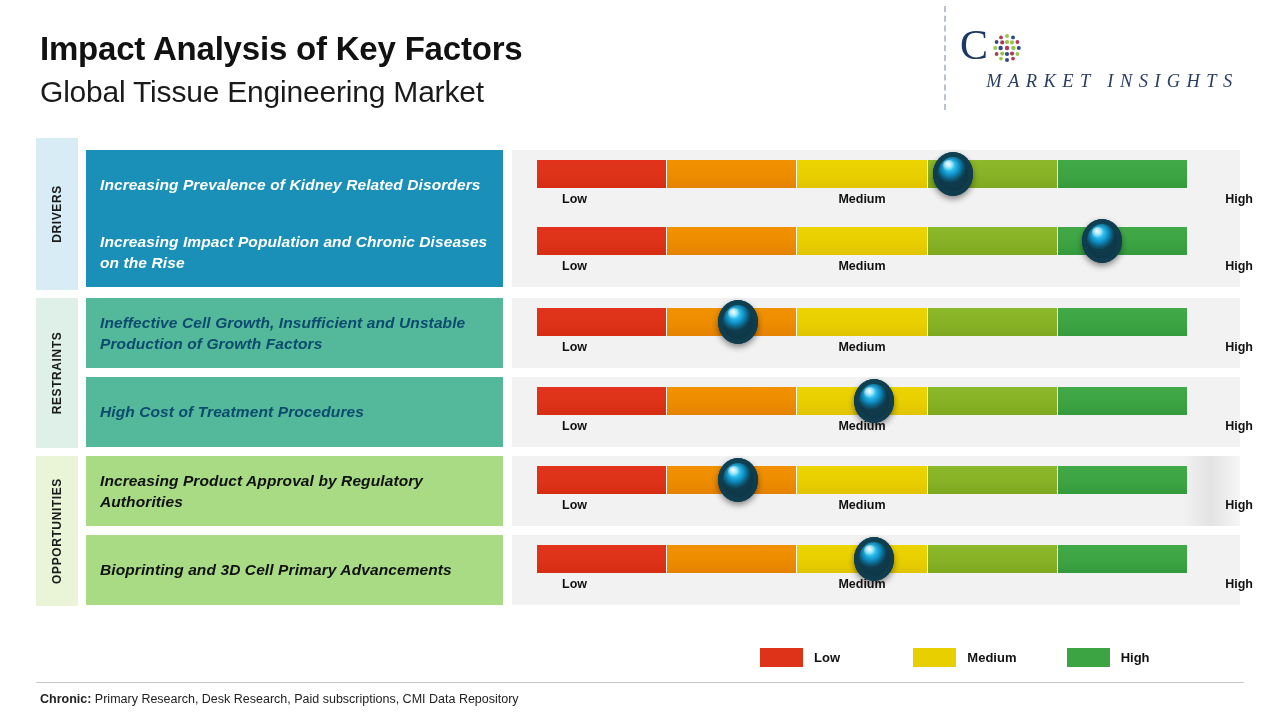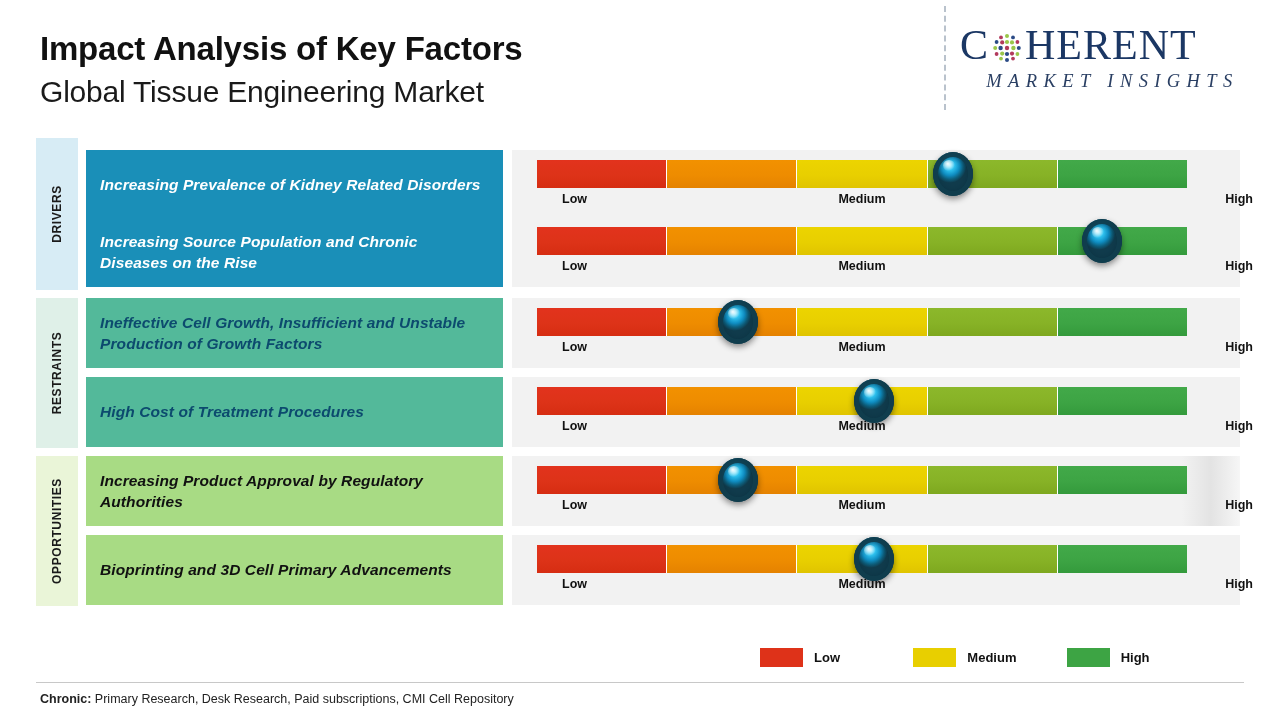--- a/index.html
+++ b/index.html
@@ -165,21 +165,20 @@
             <circle cx="12.2" cy="22.6" r="2.1" fill="#9ac64a"></circle>
             <circle cx="17" cy="23" r="2.1" fill="#2b4b86"></circle>
             <circle cx="22" cy="22.6" r="2.1" fill="#b23a5c"></circle>
             <circle cx="27.4" cy="23" r="1.9" fill="#9ac64a"></circle>
             <circle cx="11" cy="27.6" r="1.9" fill="#9ac64a"></circle>
             <circle cx="17" cy="29" r="2.0" fill="#2b4b86"></circle>
             <circle cx="23" cy="27.6" r="1.9" fill="#b23a5c"></circle>
           </g>
         </svg>
       </span>
-      <span>HERENT</span>
     </div>
     <div id="logo-tag">MARKET INSIGHTS</div>
   </div>
 </div>
 
 <div id="grid">
 
   <div class="cat-group" style="height:160px;">
     <div class="cat-strip" style="height:152px;background:#d7ecf5;">
       <span>DRIVERS</span>
@@ -198,21 +197,21 @@
         <div class="marker" style="left:441px;"></div>
         <div class="scale">
           <span class="lbl low">Low</span>
           <span class="lbl medium">Medium</span>
           <span class="lbl high">High</span>
         </div>
       </div>
     </div>
 
     <div class="row" style="position:absolute;left:0;top:79px;width:1280px;">
-      <div class="factor f-driver">Increasing Source Population and Chronic Diseases on the Rise</div>
+      <div class="factor f-driver">Increasing Impact Population and Chronic Diseases on the Rise</div>
       <div class="gauge-panel">
         <div class="bar">
           <div class="seg s1"></div>
           <div class="seg s2"></div>
           <div class="seg s3"></div>
           <div class="seg s4"></div>
           <div class="seg s5"></div>
         </div>
         <div class="marker" style="left:590px;"></div>
         <div class="scale">
@@ -323,14 +322,14 @@
     <span class="lg-text">Medium</span>
   </div>
   <div class="lg-item">
     <span class="lg-swatch" style="background:#3da444;"></span>
     <span class="lg-text">High</span>
   </div>
 </div>
 
 <div id="footer-rule"></div>
 <div id="source">
-  <b>Chronic:</b><span> Primary Research, Desk Research, Paid subscriptions, CMI Cell Repository</span>
+  <b>Chronic:</b><span> Primary Research, Desk Research, Paid subscriptions, CMI Data Repository</span>
 </div>
 
 </body></html>

